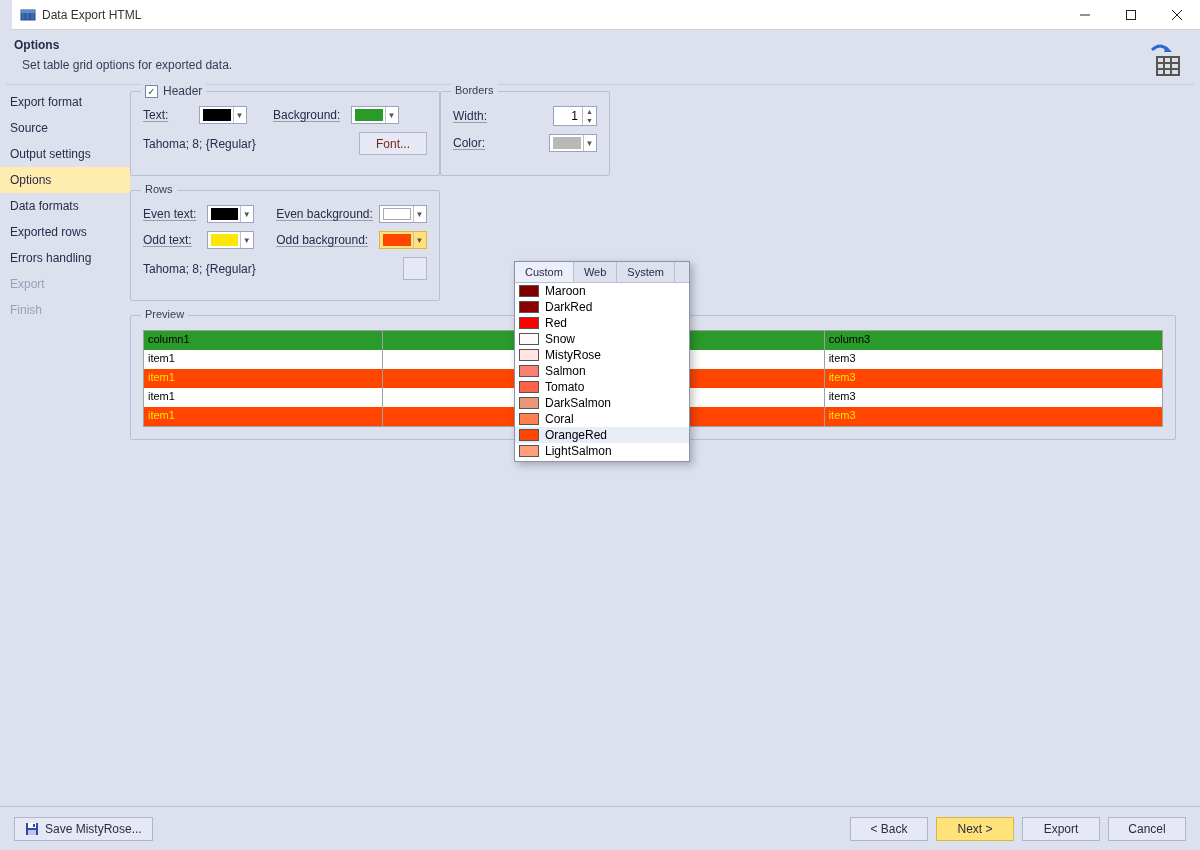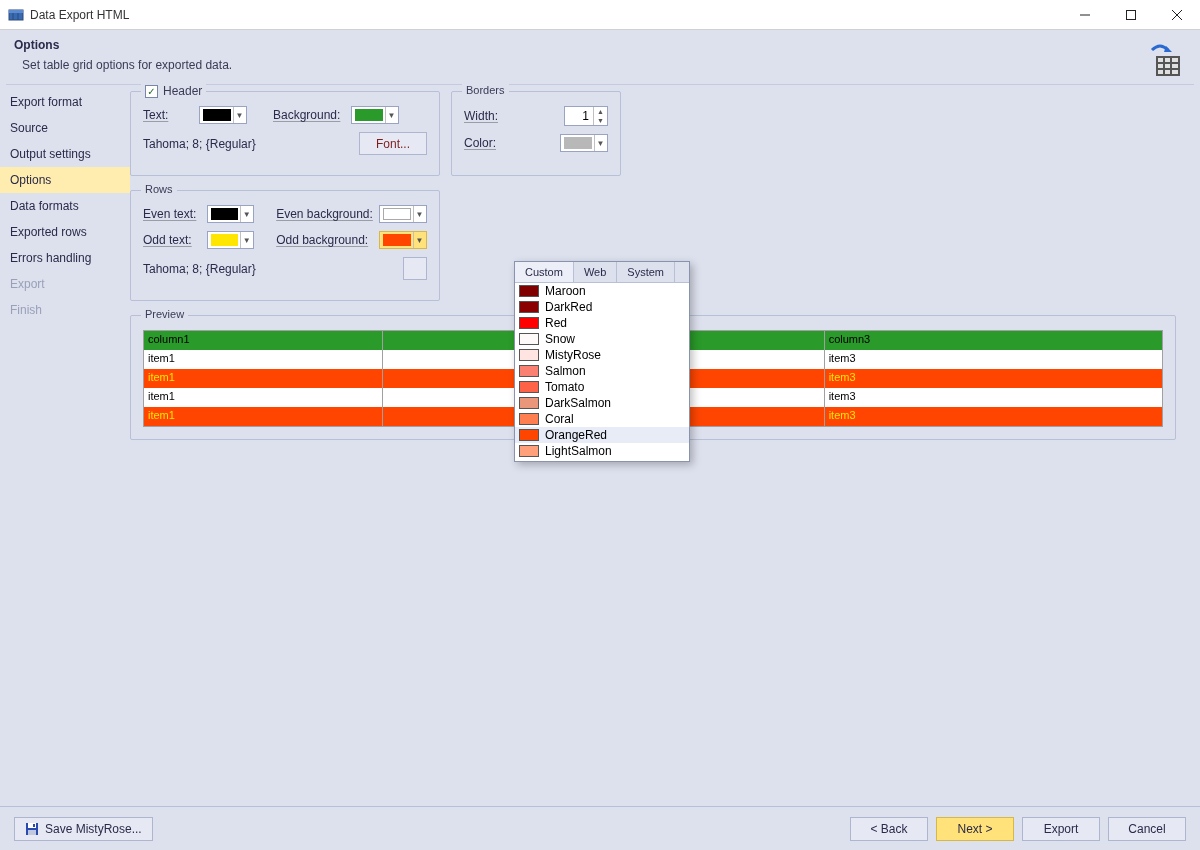--- a/index.html
+++ b/index.html
@@ -1,19 +1,19 @@
 <!DOCTYPE html>
 <html><head>
 <meta charset="utf-8">
 <style>
 * { box-sizing: border-box; margin: 0; padding: 0; font-family: 'Segoe UI', Tahoma, sans-serif; font-size: 12px; }
 body { background: #dde1ee; width: 1200px; height: 850px; overflow: hidden; position: relative; }
 
 
-.titlebar { height: 30px; background: #fff; display: flex; align-items: center; padding: 0 0 0 8px; border-bottom: 1px solid #d0d0d0; }
+.titlebar { height: 30px; background: #fff; display: flex; align-items: center; padding: 0 0 0 8px; border-bottom: 1px solid #d0d0d0; margin-left: 12px; }
 .titlebar .app-icon { width: 16px; height: 16px; margin-right: 6px; }
 .titlebar .title { flex: 1; color: #333; }
 .titlebar .win-btn { width: 46px; height: 30px; display: flex; align-items: center; justify-content: center; color: #222; }
 
 
 .options-band { padding: 8px 14px 12px 14px; position: relative; }
 .options-band .band-title { font-weight: 600; color: #2a2a4a; margin-bottom: 6px; }
 .options-band .band-sub { color: #3a3a55; padding-left: 8px; }
 .options-band .band-icon { position: absolute; right: 18px; top: 14px; }
 
@@ -22,21 +22,21 @@
 .sidebar { width: 130px; background: #dde1ee; padding-top: 4px; }
 .sidebar .nav { padding: 6px 10px; color: #2a2a4a; cursor: default; }
 .sidebar .nav.sel { background: #ffedaf; }
 .sidebar .nav.dis { color: #9aa0b8; }
 
 .content { flex: 1; background: #dde1ee; padding: 6px 14px 6px 0; position: relative; }
 
 
 .fieldset { border: 1px solid #b8c0d8; border-radius: 2px; padding: 14px 12px 12px 12px; position: relative; }
 .fieldset .legend { position: absolute; top: -8px; left: 10px; background: #dde1ee; padding: 0 4px; color: #3a3a55; font-size: 11px; }
-.row1 { display: flex; gap: 11px; margin-bottom: 14px; }
+.row1 { display: flex; gap: 0; margin-bottom: 14px; }
 .fs-header { width: 310px; }
 .fs-borders { width: 170px; }
 .fs-rows { width: 310px; margin-bottom: 14px; }
 
 .field-row { display: flex; align-items: center; margin-bottom: 8px; gap: 6px; }
 .field-row .lbl { color: #2a2a4a; text-decoration: underline; text-decoration-color: rgba(0,0,0,0.3); text-underline-offset: 2px; }
 .field-row .lbl.nolink { text-decoration: none; }
 
 .color-swatch { border: 1px solid #9aa4c2; width: 48px; height: 18px; display: inline-flex; align-items: center; padding: 1px; background: #fff; }
 .color-swatch .sw { flex: 1; height: 12px; margin: 0 2px; border: 0; }

